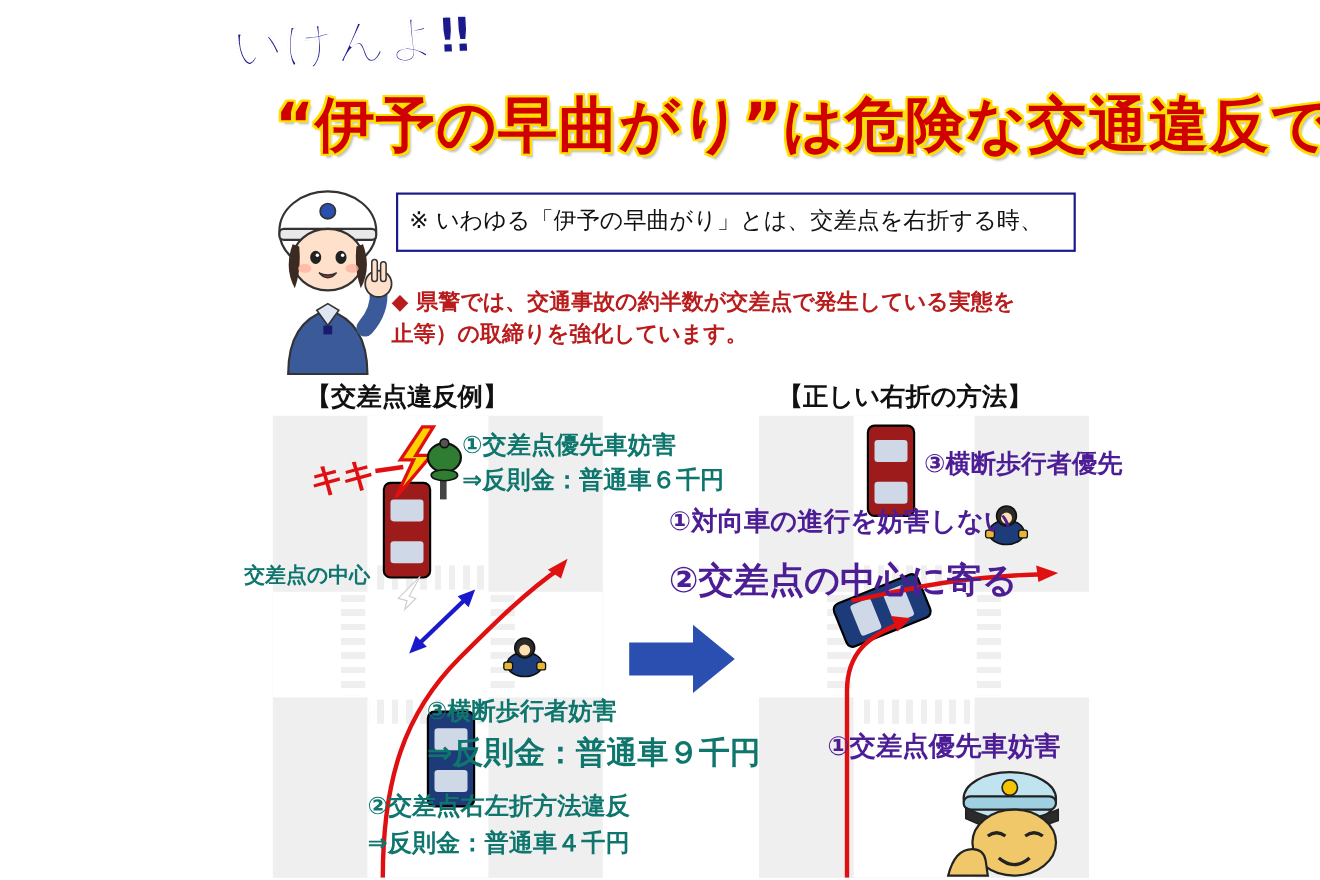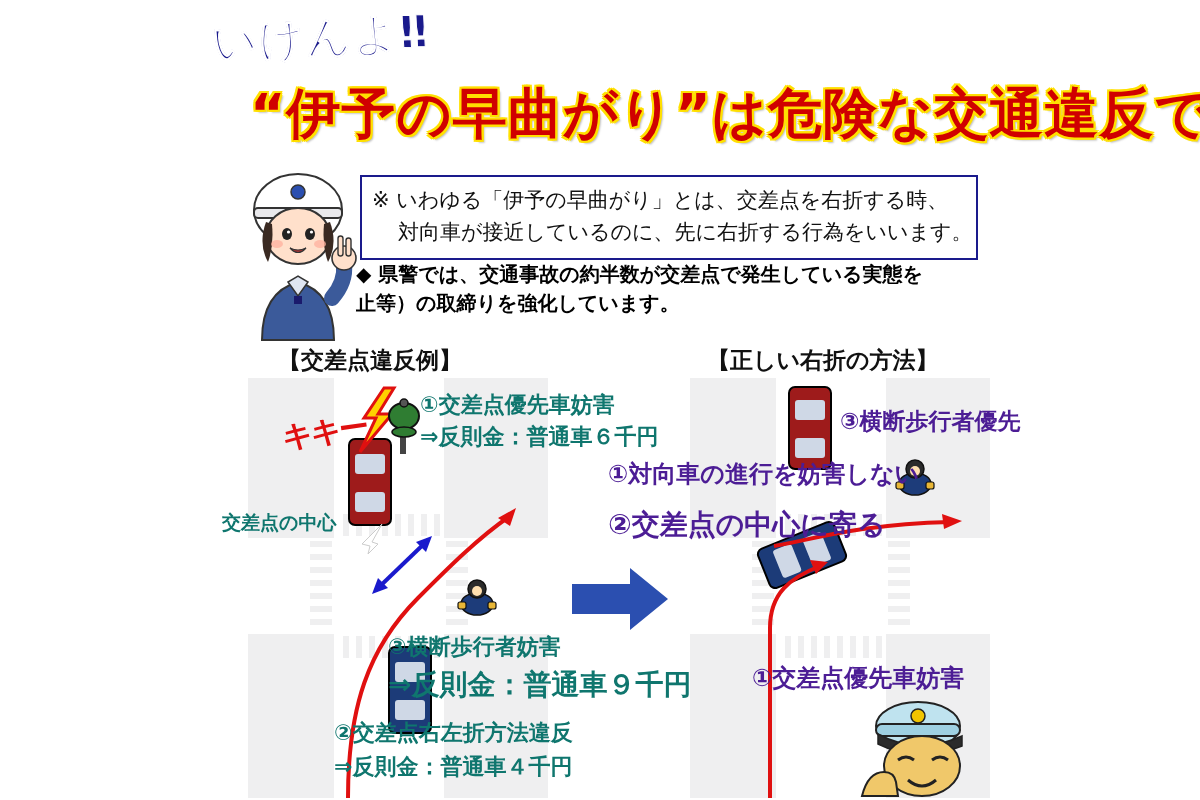--- a/index.html
+++ b/index.html
@@ -62,21 +62,21 @@
   .note-line.indent { padding-left: 26px; }
 
   .bullet-block {
     position: absolute;
     left: 356px;
     top: 260px;
     width: 640px;
   }
   .bullet-line {
     font-size: 20px;
-    color: #000000;
+    color: #b91c1c;
     line-height: 1.45;
     font-weight: bold;
     white-space: nowrap;
   }
 
   
   .officer {
     position: absolute;
     left: 232px;
     top: 170px;
@@ -211,21 +211,20 @@
 
     <path d="M100 128 q14 -16 12 -34" stroke="#3b5a9a" stroke-width="16" fill="none" stroke-linecap="round"></path>
     <circle cx="112" cy="88" r="12" fill="#ffe0cb" stroke="#333" stroke-width="1.6"></circle>
     <rect x="106" y="66" width="5" height="20" rx="2.5" fill="#ffe0cb" stroke="#333" stroke-width="1.4"></rect>
     <rect x="114" y="68" width="5" height="18" rx="2.5" fill="#ffe0cb" stroke="#333" stroke-width="1.4"></rect>
   </svg>
 </div>
 
 <div class="note-box">
   <div class="note-line">※ いわゆる「伊予の早曲がり」とは、交差点を右折する時、</div>
-  <div class="note-line indent">対向車が接近しているのに、先に右折する行為をいいます。</div>
 </div>
 
 <div class="bullet-block">
   <div class="bullet-line">◆ 県警では、交通事故の約半数が交差点で発生している実態を</div>
   <div class="bullet-line">止等）の取締りを強化しています。</div>
 </div>
 
 <div class="sec-title left">【交差点違反例】</div>
 <div class="sec-title right">【正しい右折の方法】</div>
 
@@ -341,21 +340,21 @@
   </svg>
 </div>
 
 <svg style="position:absolute;left:770px;top:500px;" width="200" height="50" viewBox="0 0 200 50">
   <path d="M4 46 C 40 40, 90 24, 180 22" stroke="#e01010" stroke-width="4" fill="none"></path>
   <polygon points="192,21 172,14 174,29" fill="#e01010"></polygon>
 </svg>
 
 <div class="txt red" style="left:840px;top:406px;font-size:23px;">③横断歩行者優先</div>
 <div class="txt red" style="left:608px;top:458px;font-size:24px;">①対向車の進行を妨害しない</div>
-<div class="txt red" style="left:608px;top:506px;font-size:28px;">②交差点の中心に寄る</div>
+<div class="txt red" style="left:608px;top:506px;font-size:32px;">②交差点の中心に寄る</div>
 <div class="txt red" style="left:752px;top:662px;font-size:24px;">①交差点優先車妨害</div>
 
 <div class="guard">
   <svg width="160" height="100" viewBox="0 0 160 100">
 
     <ellipse cx="60" cy="26" rx="42" ry="24" fill="#bfe3ef" stroke="#222" stroke-width="2"></ellipse>
     <rect x="18" y="24" width="84" height="12" rx="6" fill="#9ed0e2" stroke="#222" stroke-width="2"></rect>
     <path d="M20 34 q40 22 84 2 l0 10 q-44 18 -84 -2z" fill="#2b2b2b" stroke="#222" stroke-width="1.5"></path>
     <circle cx="60" cy="16" r="7" fill="#f2c400" stroke="#222" stroke-width="1.5"></circle>
 

